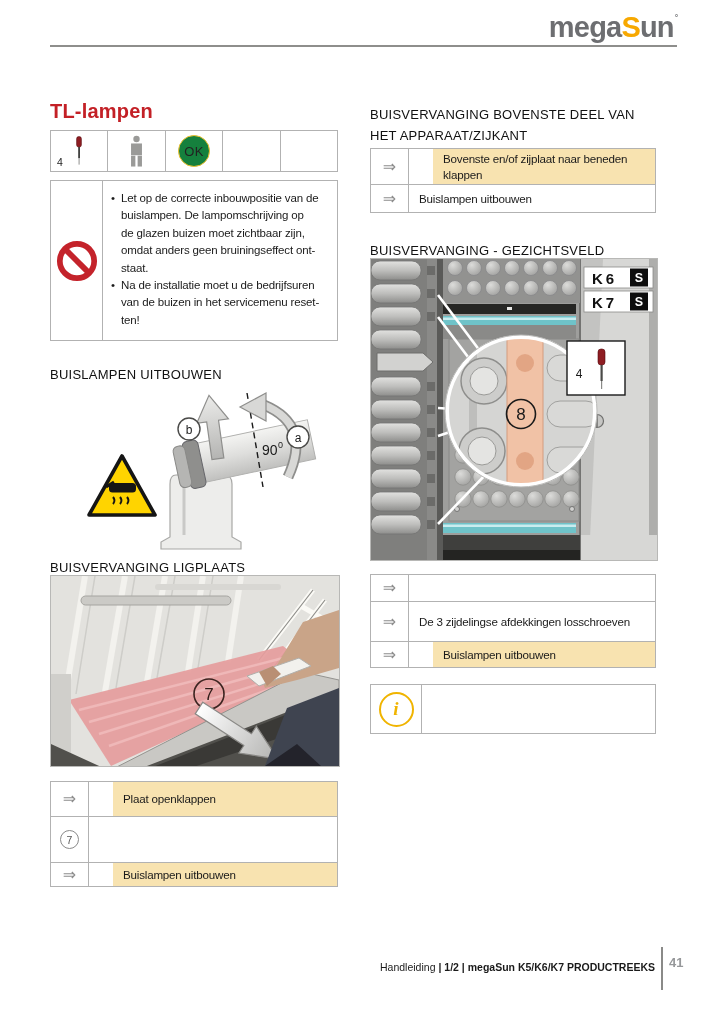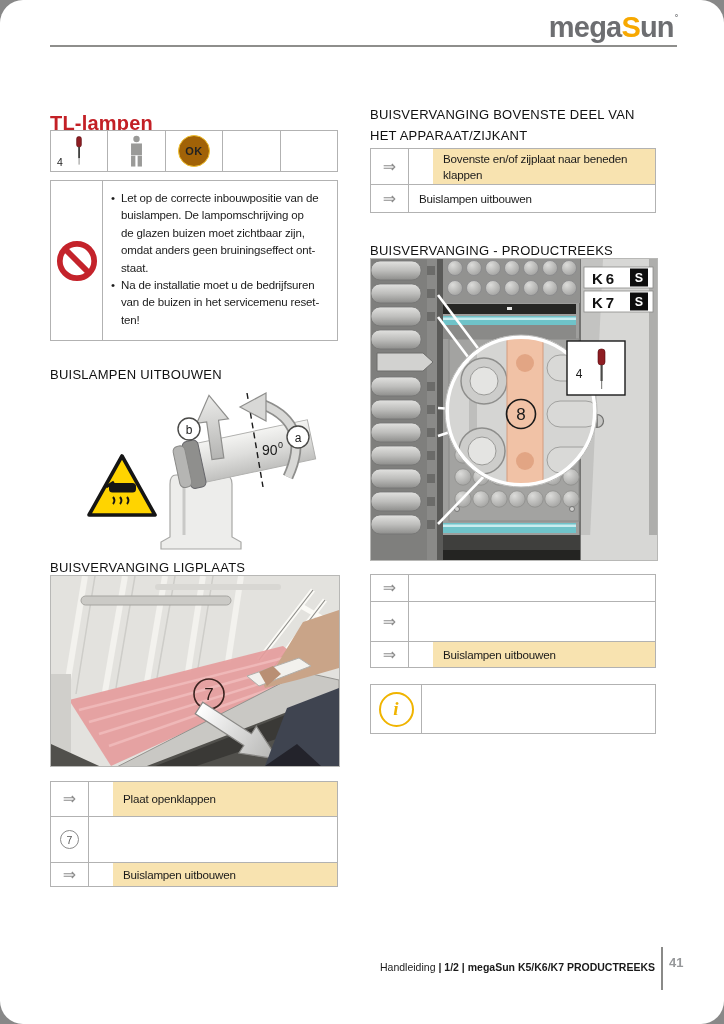--- a/index.html
+++ b/index.html
@@ -1,36 +1,36 @@
 <!DOCTYPE html>
 <html><head>
 <meta charset="utf-8">
 <style>
   html,body{margin:0;padding:0;background:#888;}
   #page{position:relative;width:724px;height:1024px;background:#ffffff;margin:0 auto;
-        font-family:"Liberation Sans",sans-serif;color:#1a1a1a;overflow:hidden;border-radius:23px;}
+        font-family:"Liberation Sans",sans-serif;color:#1a1a1a;overflow:hidden;}
   .abs{position:absolute;}
 
   
   .top-rule{left:50px;top:45px;width:627px;height:2px;background:#8e8e8c;}
   .logo{right:47px;top:13px;font-size:29px;font-weight:bold;color:#6d6e71;letter-spacing:-0.8px;line-height:1;}
   .logo .logo-s{color:#f7a800;}
   .logo .logo-mark{font-size:12px;position:relative;top:-13px;left:1px;color:#8a8b8d;}
 
   
   .page-title{font-size:20px;font-weight:bold;color:#c32026;letter-spacing:0.2px;}
   .sec-h{font-size:13px;font-weight:normal;color:#111;letter-spacing:0.25px;white-space:pre-line;line-height:21px;}
 
   
   .tool-strip{display:flex;width:288px;height:42px;border:1px solid #b2b2b2;box-sizing:border-box;background:#fff;}
   .tool-cell{flex:1;border-left:1px solid #b2b2b2;position:relative;display:flex;align-items:center;justify-content:center;}
   .tool-cell:first-child{border-left:none;}
   .qty{position:absolute;left:6px;bottom:3px;font-size:10.5px;color:#222;}
   .ok-ring{width:30px;height:30px;border-radius:50%;border:1.6px solid #f2c230;display:flex;align-items:center;justify-content:center;
-           font-size:11px;font-weight:bold;color:#222;letter-spacing:0.4px;background:#a16207;}
+           font-size:13px;font-weight:normal;color:#222;letter-spacing:0.4px;background:#15803d;}
 
   
   .warn-box{display:flex;width:288px;height:161px;border:1px solid #b2b2b2;box-sizing:border-box;background:#fff;}
   .warn-icon-cell{width:51px;flex:none;border-right:1px solid #b2b2b2;display:flex;align-items:center;justify-content:center;}
   .warn-text{padding:9px 4px 6px 8px;font-size:11.5px;letter-spacing:-0.15px;line-height:17.4px;}
   .bullet{display:flex;}
   .bullet .dot{width:10px;flex:none;}
   .bullet .bt{white-space:pre-line;}
 
   
@@ -66,21 +66,21 @@
 </head>
 <body>
 
 <div id="page">
 
   <div class="abs top-rule"></div>
   <div class="abs logo">
     <span>mega</span><span class="logo-s">S</span><span>un</span><span class="logo-mark">˚</span>
   </div>
 
-  <div class="abs page-title" style="left:50px;top:112px;">TL-lampen</div>
+  <div class="abs page-title" style="left:50px;top:100px;">TL-lampen</div>
 
   <div class="abs tool-strip" style="left:50px;top:130px;">
     <div class="tool-cell">
       <span class="qty">4</span>
       <svg width="16" height="32" viewBox="0 0 20 38">
         <rect x="7" y="1" width="6" height="13" rx="2.6" fill="#8e1d22" stroke="#55090d" stroke-width="0.7"></rect>
         <rect x="9" y="14" width="2.2" height="14" fill="#3c3c3a"></rect>
         <rect x="9.5" y="28" width="1.2" height="8" fill="#8a8a88"></rect>
       </svg>
     </div>
@@ -269,21 +269,21 @@
       <div class="row-text">Bovenste en/of zijplaat naar beneden klappen</div>
     </div>
     <div class="s-row" style="height:27px;">
       <div class="marker-cell">
         <span class="arrow-glyph">⇒</span>
       </div>
       <div class="row-text">Buislampen uitbouwen</div>
     </div>
   </div>
 
-  <div class="abs sec-h" style="left:370px;top:240px;">BUISVERVANGING - PRODUCTREEKS</div>
+  <div class="abs sec-h" style="left:370px;top:240px;">BUISVERVANGING - GEZICHTSVELD</div>
 
   <svg class="abs fig-border" style="left:370px;top:258px;" width="286" height="301" viewBox="0 0 286 301">
     <defs>
       <radialGradient id="bub" cx="35%" cy="30%" r="75%">
         <stop offset="0" stop-color="#dcdcda"></stop>
           <stop offset="1" stop-color="#a4a4a2"></stop>
       </radialGradient>
       <linearGradient id="ltube" x1="0" y1="0" x2="0" y2="1">
         <stop offset="0" stop-color="#e2e2e0"></stop>
           <stop offset="0.5" stop-color="#bebebc"></stop>
@@ -466,20 +466,21 @@
   <div class="abs step-table" style="left:370px;top:574px;width:286px;">
     <div class="s-row hl" style="height:26px;">
       <div class="marker-cell">
         <span class="arrow-glyph">⇒</span>
       </div>
     </div>
     <div class="s-row" style="height:39px;">
       <div class="marker-cell">
         <span class="arrow-glyph">⇒</span>
       </div>
+      <div class="row-text">De 3 zijdelingse afdekkingen losschroeven</div>
     </div>
     <div class="s-row hl" style="height:25px;">
       <div class="marker-cell">
         <span class="arrow-glyph">⇒</span>
       </div>
       <div class="row-text">Buislampen uitbouwen</div>
     </div>
   </div>
 
   <div class="abs info-box" style="left:370px;top:684px;">

